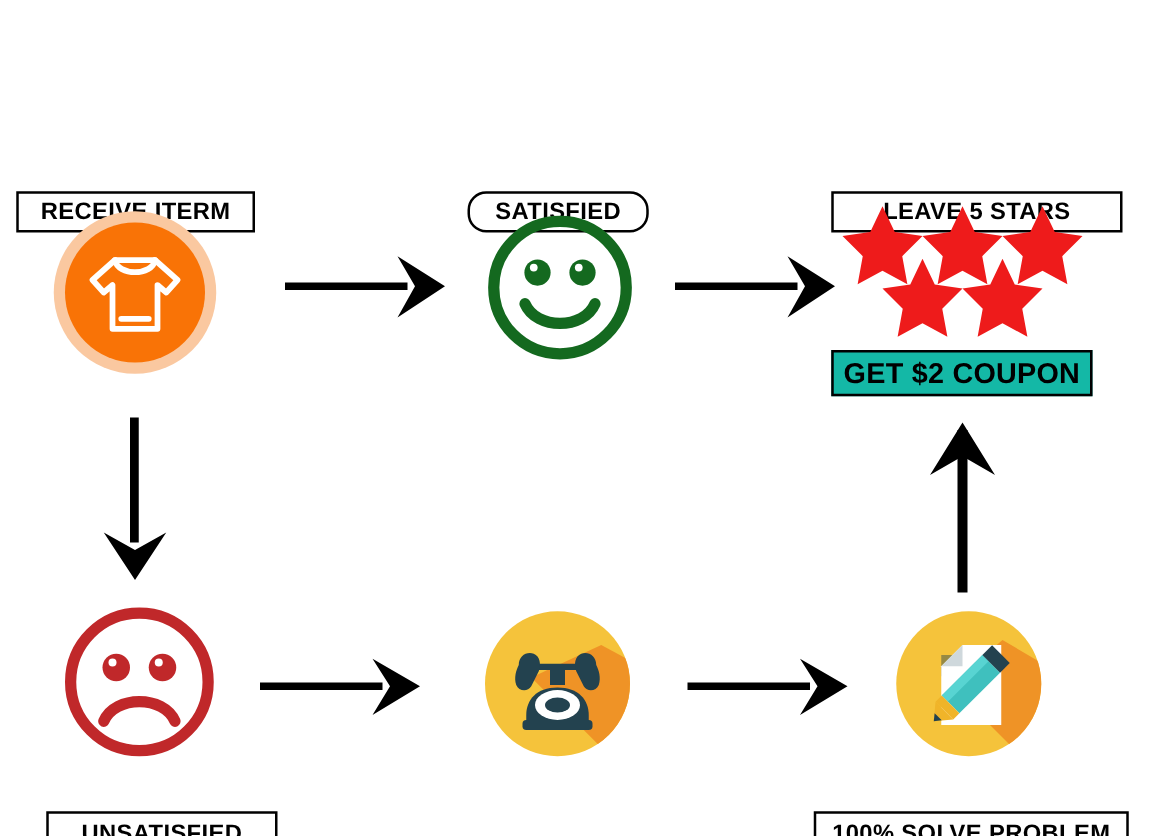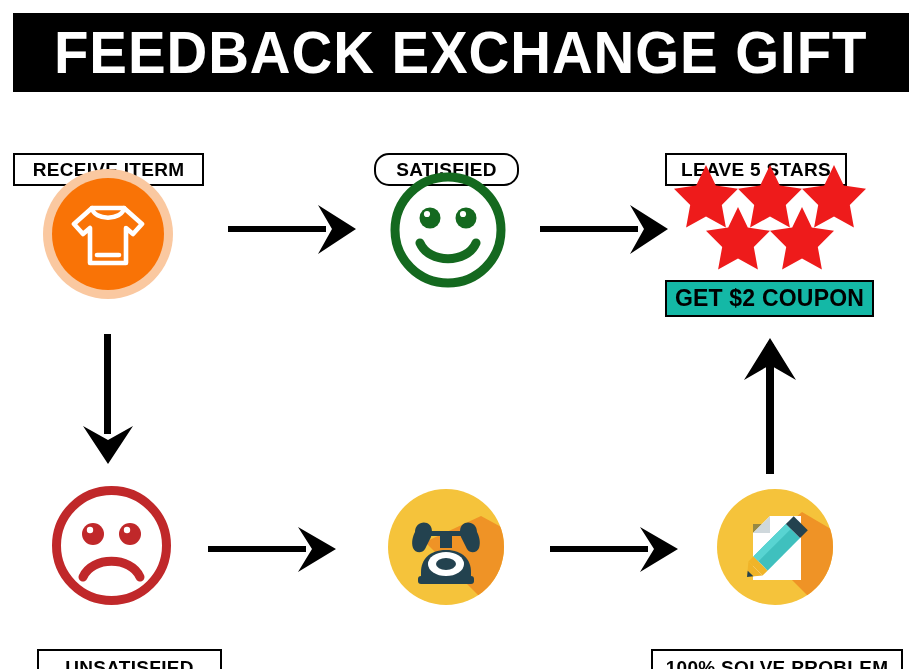--- a/index.html
+++ b/index.html
@@ -71,21 +71,21 @@
     font-weight: bold;
     font-size: 23px;
     letter-spacing: 0.2px;
     color: #000000;
     white-space: nowrap;
   }
 
   
   .lb-receive  { left: 13px;  top: 121px; width: 191px; height: 33px; }
   .lb-satisfied{ left: 374px; top: 121px; width: 145px; height: 33px; border-radius: 15px; }
-  .lb-stars    { left: 665px; top: 121px; width: 182px; height: 33px; }
+  .lb-stars    { left: 665px; top: 121px; width: 233px; height: 33px; }
   .lb-coupon   { left: 665px; top: 280px; width: 209px; height: 37px; }
   .lb-unsat    { left: 37px;  top: 617px; width: 185px; height: 37px; }
   .lb-contact  { left: 368px; top: 617px; width: 157px; height: 37px; }
   .lb-solve    { left: 651px; top: 617px; width: 252px; height: 37px; text-decoration: underline; }
 
   
   .icon-node { position: absolute; }
 
   .ic-shirt  { left: 42px;  top: 168px; width: 132px; height: 132px; }
   .ic-smile  { left: 387px; top: 169px; width: 122px; height: 122px; }
@@ -103,23 +103,20 @@
   .ar-shirt-sad    { left: 82px;  top: 334px; width: 52px;  height: 130px; }
   .ar-sad-phone    { left: 208px; top: 527px; width: 128px; height: 48px; }
   .ar-phone-pencil { left: 550px; top: 527px; width: 128px; height: 48px; }
   .ar-up-coupon    { left: 742px; top: 338px; width: 56px;  height: 136px; }
 </style>
 </head>
 <body>
 
 <div id="poster">
 
-  <div class="title-banner">
-    <div class="title-text">FEEDBACK EXCHANGE GIFT</div>
-  </div>
 
   <div class="label-box lb-receive">RECEIVE ITERM</div>
   <div class="label-box lb-satisfied">SATISFIED</div>
   <div class="label-box lb-stars">LEAVE 5 STARS</div>
 
   <div class="icon-node ic-shirt">
     <svg width="132" height="132" viewBox="0 0 132 132">
       <circle cx="66" cy="66" r="65" fill="#FAC8A0"></circle>
       <circle cx="66" cy="66" r="56" fill="#F97306"></circle>
       <g fill="none" stroke="#FFFFFF" stroke-width="4.6" stroke-linejoin="round" stroke-linecap="round">

